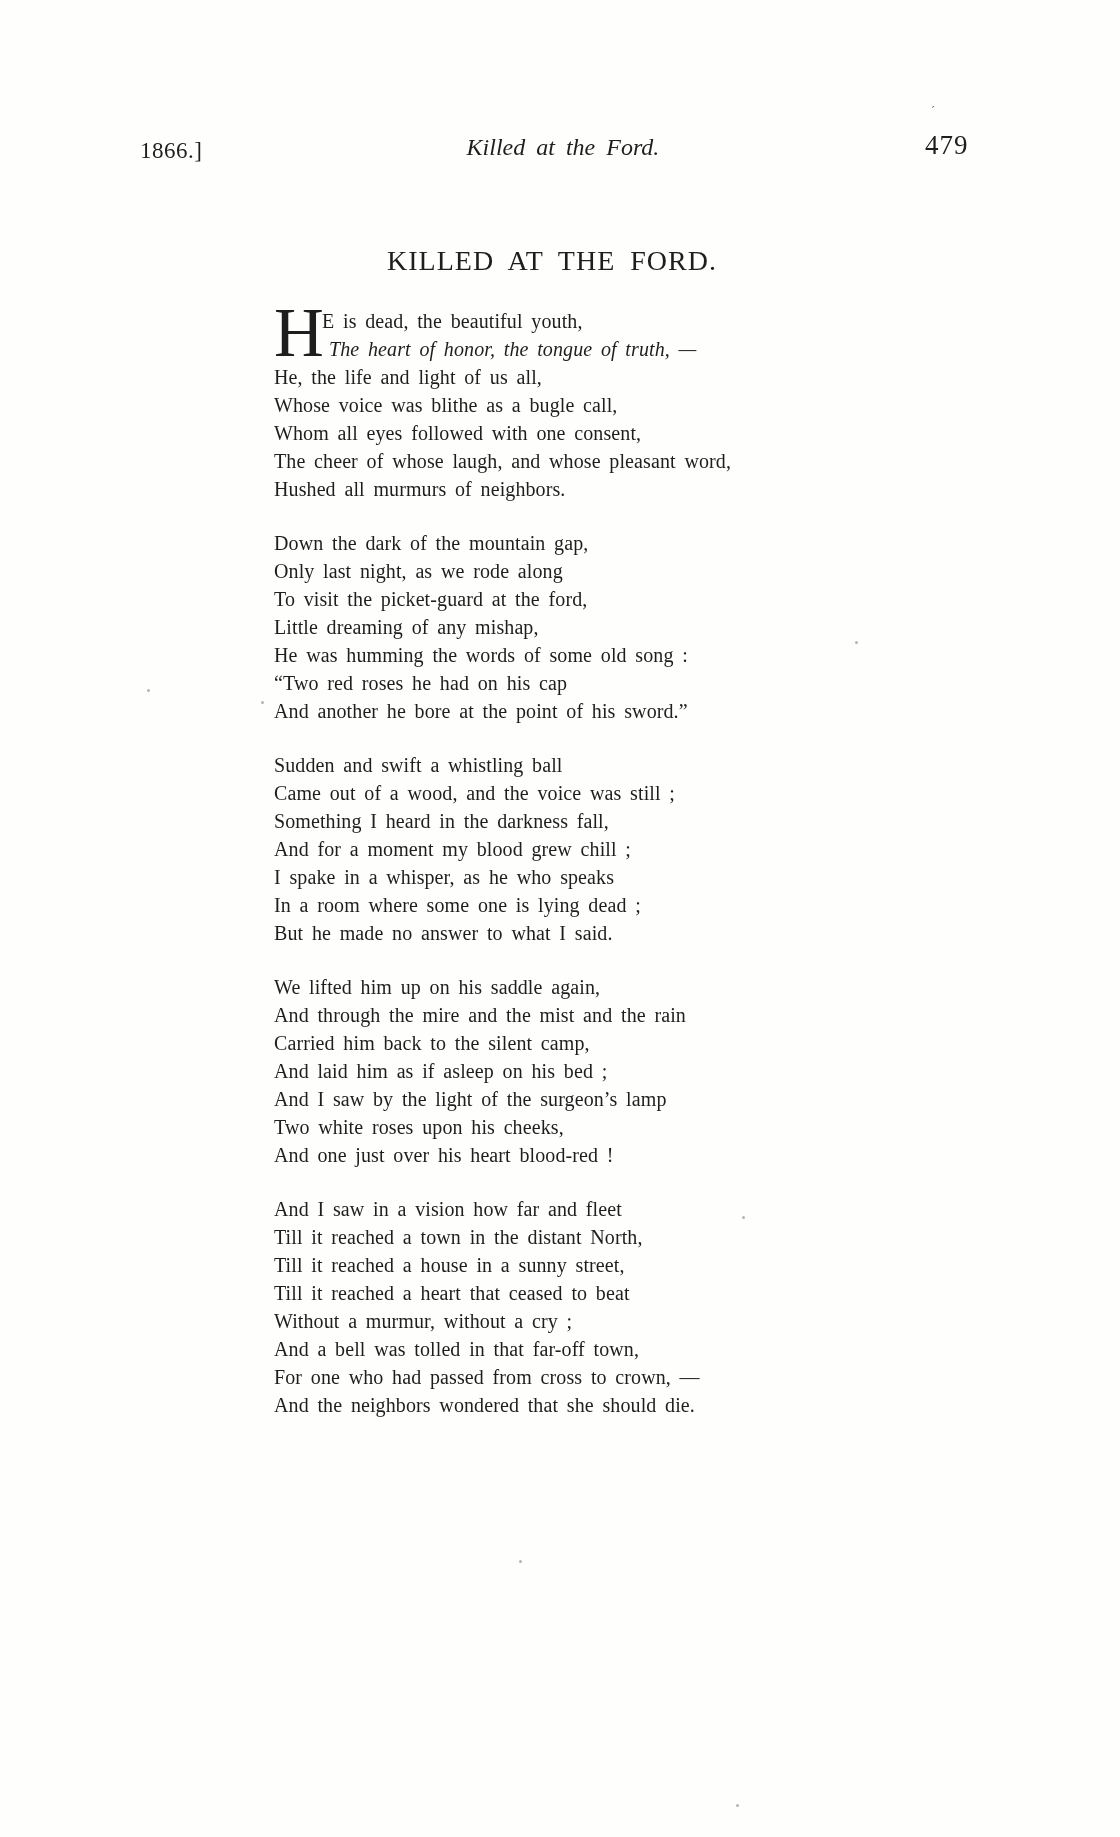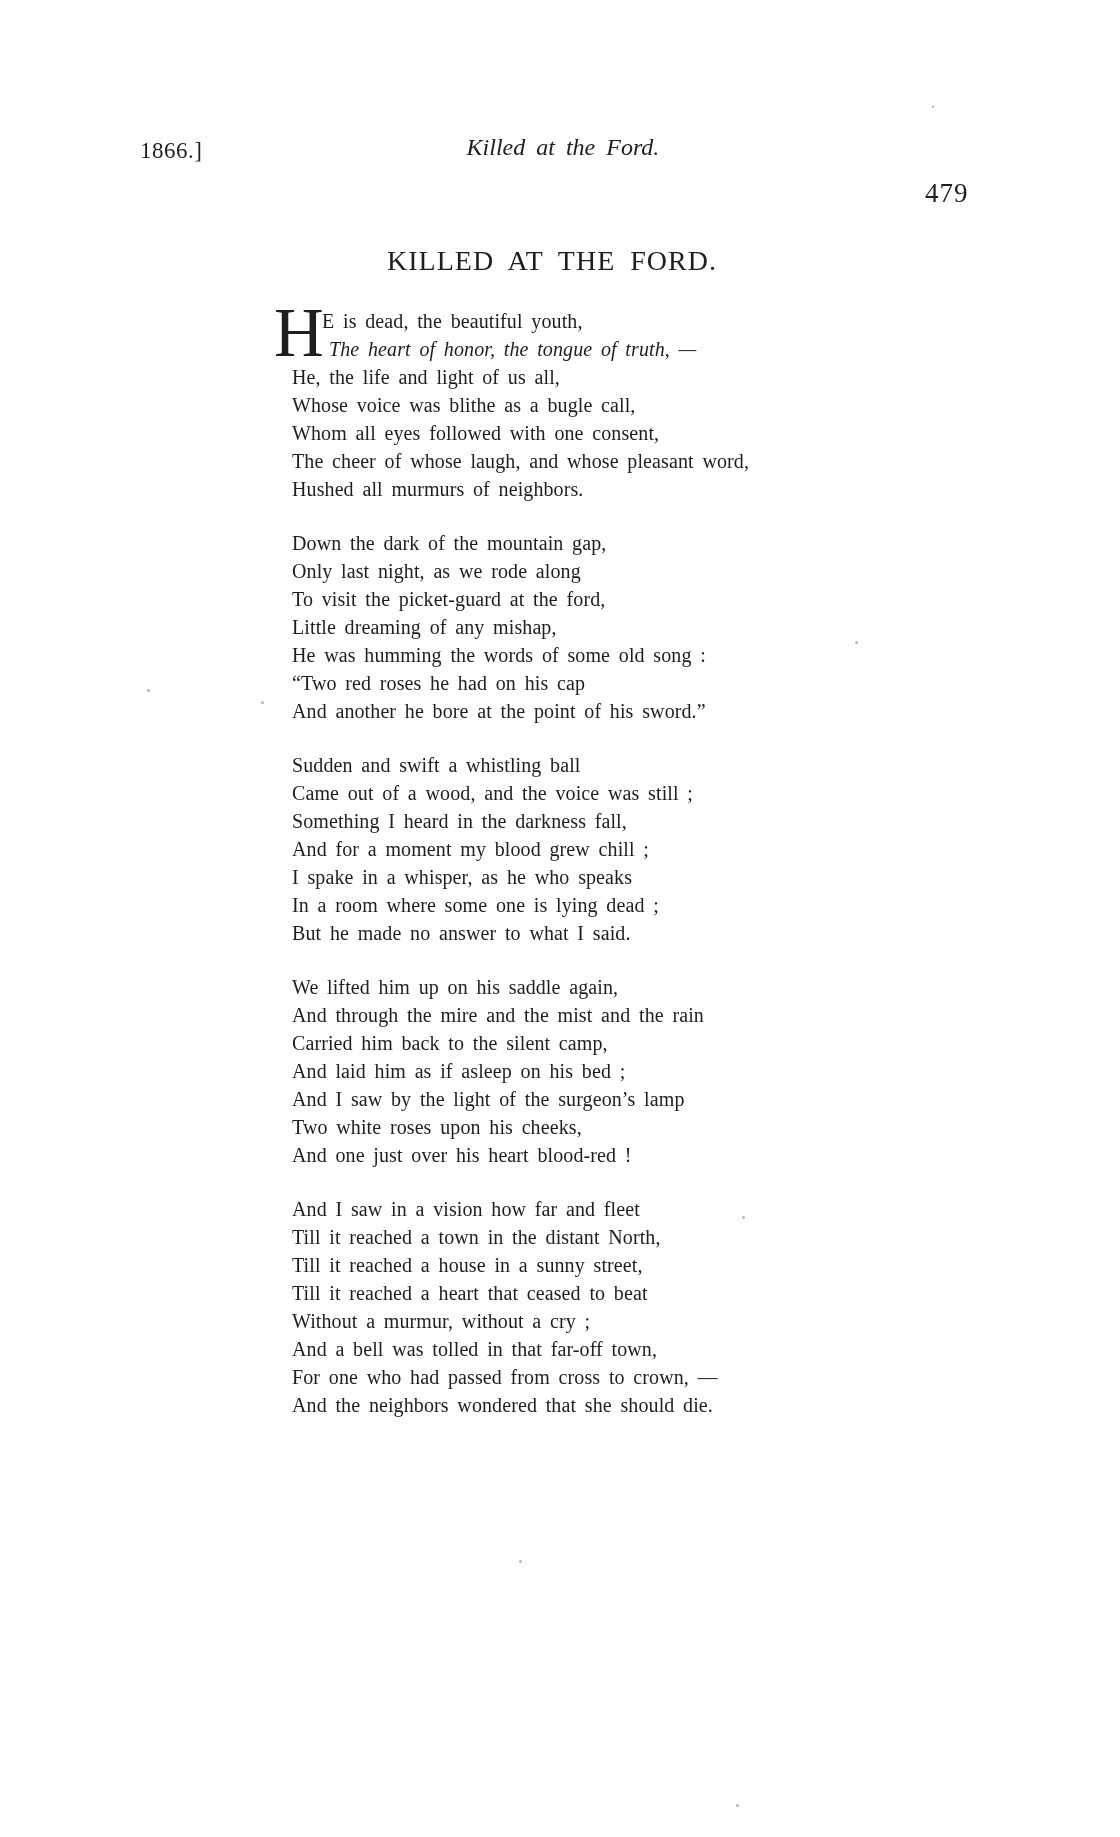--- a/index.html
+++ b/index.html
@@ -16,35 +16,35 @@
   .header-year{
     position:absolute;left:128px;top:138px;
     font-size:23px;letter-spacing:0.5px;margin-left:12px;
   }
   .header-running-title{
     position:absolute;left:363px;top:134px;width:400px;
     text-align:center;font-style:italic;font-size:24px;word-spacing:5px;
   }
   .header-page{
     position:absolute;left:925px;top:130px;
-    font-size:27px;letter-spacing:1px;margin-top:48px;
+    font-size:27px;letter-spacing:1px;
   }
   .poem-title{
     position:absolute;left:0;top:245px;width:1104px;
     text-align:center;font-size:28px;font-weight:normal;
     letter-spacing:1px;word-spacing:7px;margin:0;
   }
   .poem{
     position:absolute;left:274px;top:307px;
     font-size:20px;line-height:28px;
     word-spacing:0.18em;letter-spacing:0.1px;
   }
   .stanza{margin:0 0 26px 0;}
   .stanza::after{content:"";display:block;clear:both;}
-  .line{white-space:nowrap;margin-left:18px;}
+  .line{white-space:nowrap;}
   
   .stanza.first .line.l1{text-indent:7px;font-style:italic;}
   .drop-cap{
     float:left;
     font-size:69px;line-height:47px;height:52px;width:41px;
     margin:3px 7px 0 0;
     text-align:left;
   }
   .speck{
     position:absolute;width:3px;height:3px;border-radius:50%;

